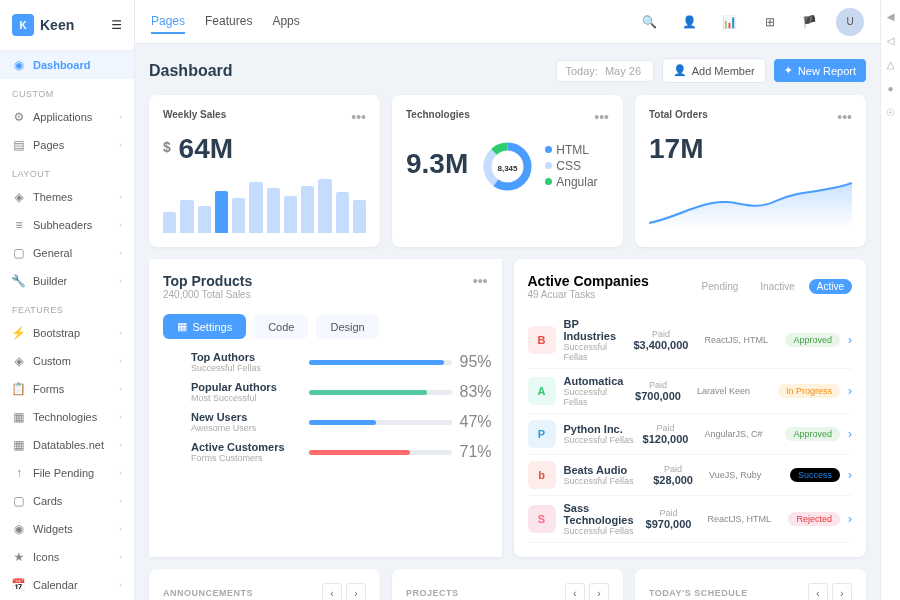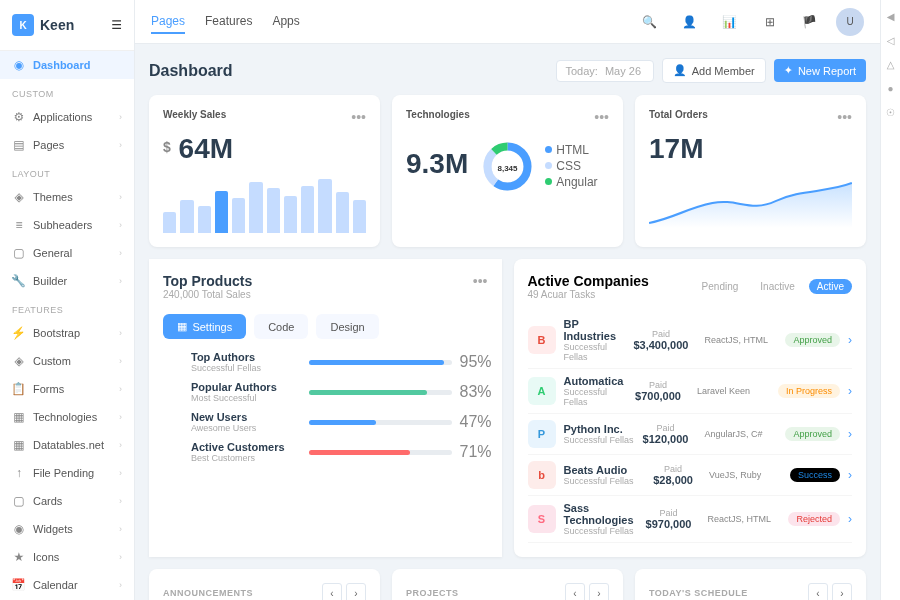--- a/index.html
+++ b/index.html
@@ -451,21 +451,21 @@
             <div class="progress-bar-area">
                 <div class="progress-track">
                   <div class="progress-fill progress-fill-blue" style="width:47%;"></div>
                 </div>
               </div>
             <div class="progress-pct">47%</div>
           </div>
           <div class="progress-row">
             <div style="width:110px;">
               <div class="progress-label">Active Customers</div>
-              <div class="progress-sublabel">Best Customers</div>
+              <div class="progress-sublabel">Forms Customers</div>
             </div>
             <div class="progress-bar-area">
                 <div class="progress-track">
                   <div class="progress-fill progress-fill-red" style="width:71%;"></div>
                 </div>
               </div>
             <div class="progress-pct">71%</div>
           </div>
         </div>
 

